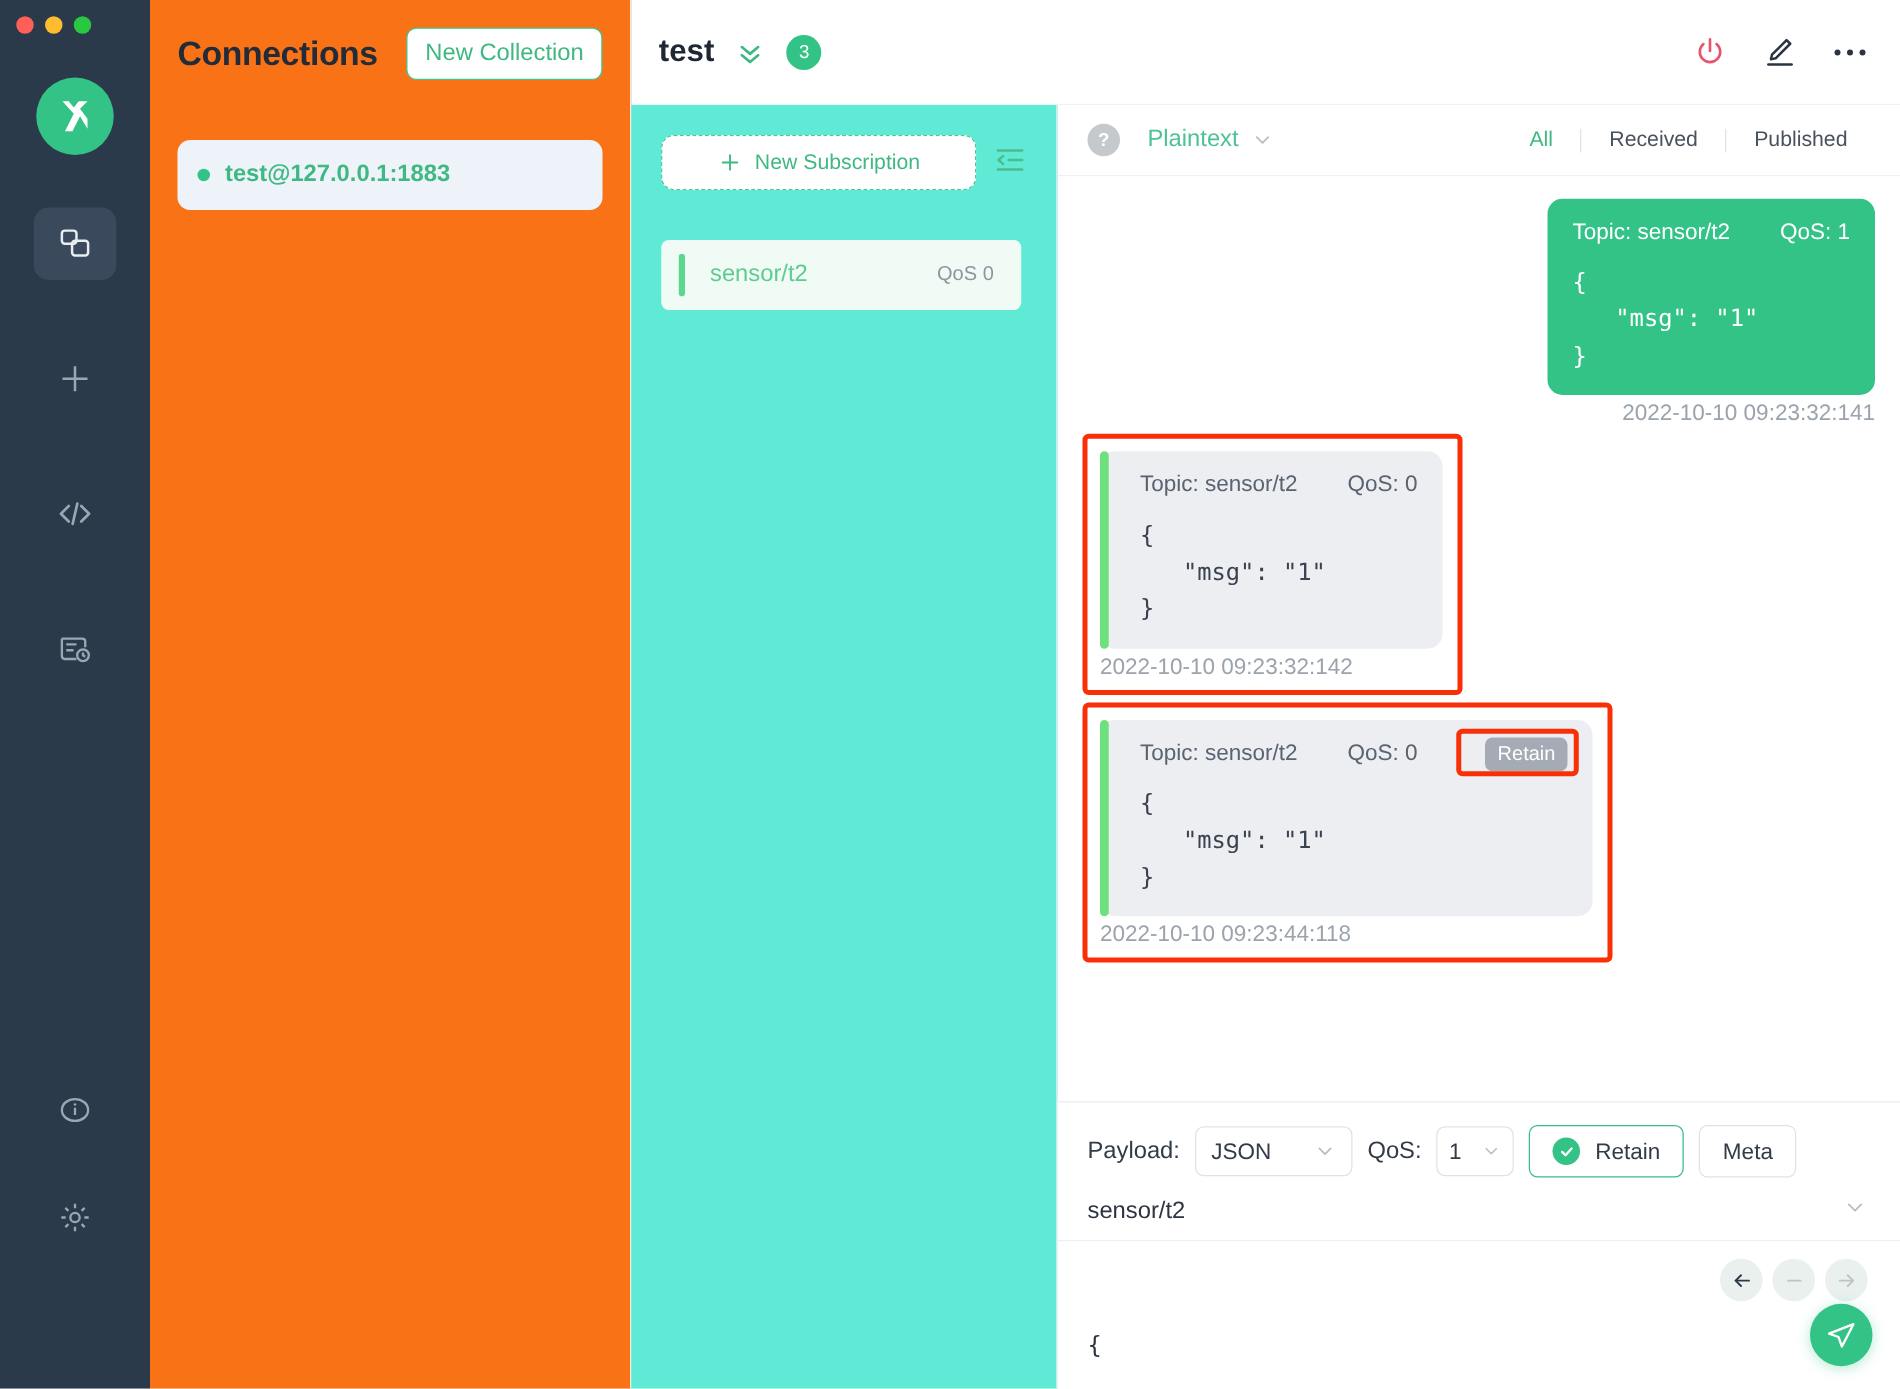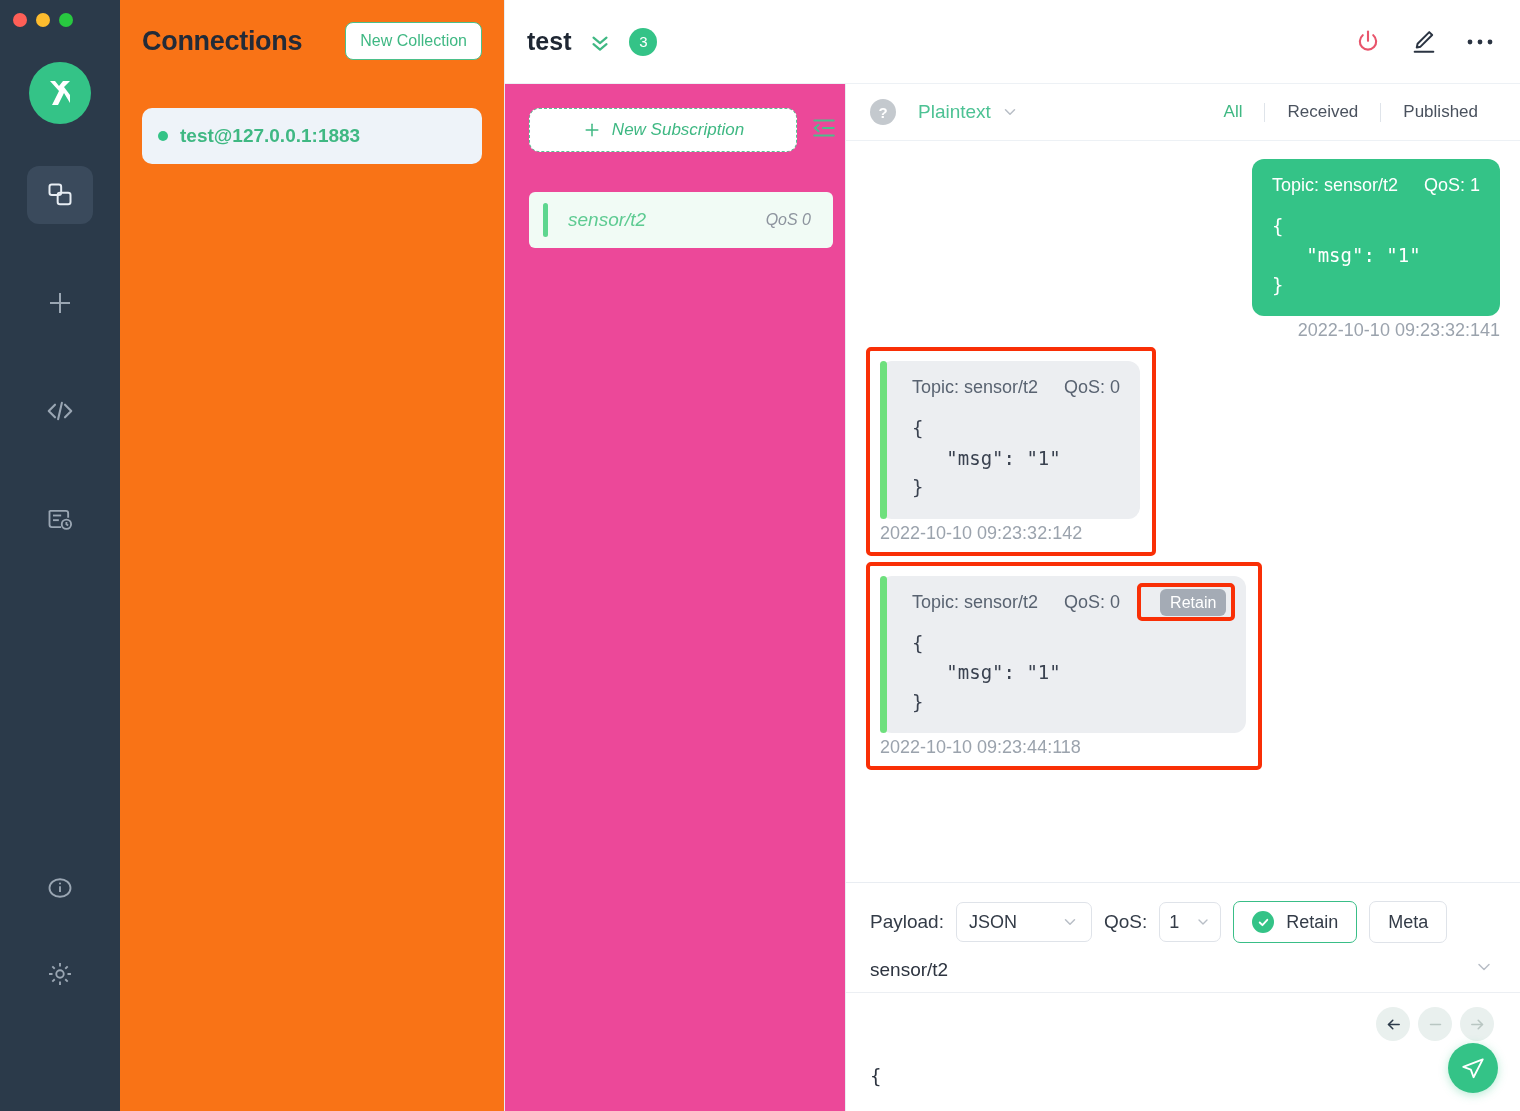--- a/index.html
+++ b/index.html
@@ -53,21 +53,21 @@
   }
   .conn-head {
     display: flex; align-items: center; justify-content: space-between;
     padding-top: 22px;
   }
   .conn-title { font-size: 27px; font-weight: bold; color: #232b38; letter-spacing: -0.3px; }
   .new-collection {
     border: 1px solid #4bc08a; color: #3fb883;
     background: #fff;
     border-radius: 8px;
-    font-size: 16px;
+    font-size: 19px;
     padding: 9px 14px;
     cursor: pointer;
     font-family: "Liberation Sans", sans-serif;
   }
   .conn-list { margin-top: 32px; }
   .conn-item {
     display: flex; align-items: center; gap: 12px;
     height: 56px; padding: 0 20px;
     border-radius: 10px;
     font-size: 19px;
@@ -101,24 +101,23 @@
   }
   .topbar-actions { margin-left: auto; display: flex; align-items: center; gap: 28px; }
   .ic-btn { cursor: pointer; display: flex; align-items: center; justify-content: center; }
 
   .body-split { flex: 1; display: flex; min-height: 0; }
 
   
   .subs {
     width: 341px; flex-shrink: 0;
     border-right: 1px solid #e9edf2;
-    background: #ec4899;
-    padding: 24px 12px 0 24px;
+    background: #5eead4;
+    padding: 24px 28px 0 24px;
     position: relative;
-    font-style: italic;
   }
   .subs-head { display:flex; align-items:center; }
   .new-sub {
     flex: 1;
     border: 1px dashed #57c294; color: #3fb883;
     background: #fff;
     border-radius: 10px;
     height: 44px;
     display: flex; align-items: center; justify-content: center; gap: 10px;
     font-size: 17px; cursor: pointer;
@@ -170,21 +169,21 @@
     border-radius: 12px;
     padding: 16px 20px 16px 20px;
     position: relative;
   }
   .bubble.out { background: #34c387; color: #fff; }
   .bubble.in { background: #eceef1; color: #394250; padding-left: 32px; }
   .bubble.in::before {
     content: ""; position: absolute; left: 0; top: 0; bottom: 0;
     width: 7px; background: #6ee07d; border-radius: 4px;
   }
-  .bubble-head { display: flex; align-items: center; gap: 26px; font-size: 18px; white-space: nowrap; }
+  .bubble-head { display: flex; align-items: center; gap: 40px; font-size: 18px; white-space: nowrap; }
   .bubble.out .bubble-head { color: #ffffff; }
   .bubble.in .bubble-head { color: #596371; }
   .retain-badge {
     margin-left: 14px;
     background: #a4abb5; color: #fff;
     border-radius: 6px; font-size: 16px;
     padding: 5px 10px;
   }
   .payload {
     margin-top: 16px;
@@ -209,21 +208,21 @@
   
   .publish { flex-shrink: 0; border-top: 1px solid #e9edf2; background: #fff; position: relative; }
   .pub-opts { display: flex; align-items: center; gap: 12px; padding: 18px 24px 8px 24px; }
   .pub-label { font-size: 19px; color: #333b47; }
   .select-box {
     border: 1px solid #dfe3e9; border-radius: 7px;
     height: 40px; display: flex; align-items: center; gap: 10px;
     padding: 0 12px; font-size: 18px; color: #333b47; cursor: pointer;
     background: #fff;
   }
-  .select-box.payload-sel { width: 136px; justify-content: space-between; }
+  .select-box.payload-sel { width: 126px; justify-content: space-between; }
   .select-box.qos-sel { width: 62px; justify-content: space-between; padding: 0 9px; }
   .pill {
     border: 1px solid #dfe3e9; border-radius: 7px;
     height: 42px; display: flex; align-items: center; gap: 12px;
     padding: 0 18px; font-size: 18px; color: #333b47; cursor: pointer;
     background: #fff;
   }
   .pill.on { border-color: #39be87; }
   .check-ic {
     width: 22px; height: 22px; border-radius: 50%; background: #34c387;

